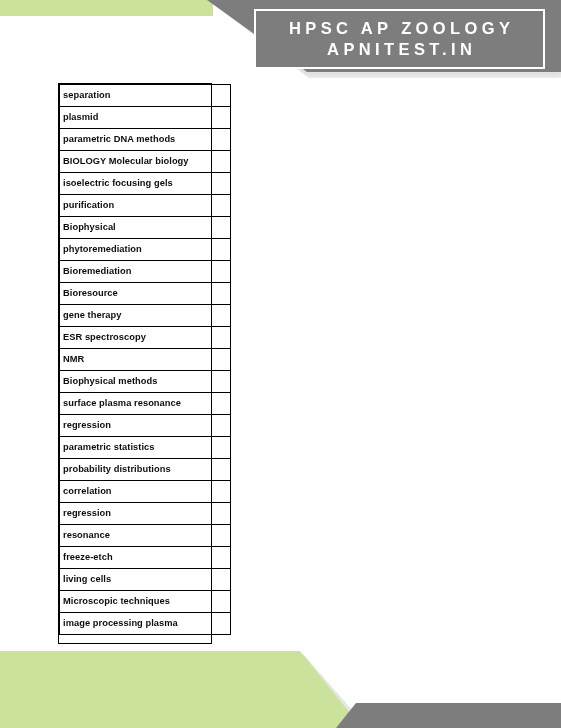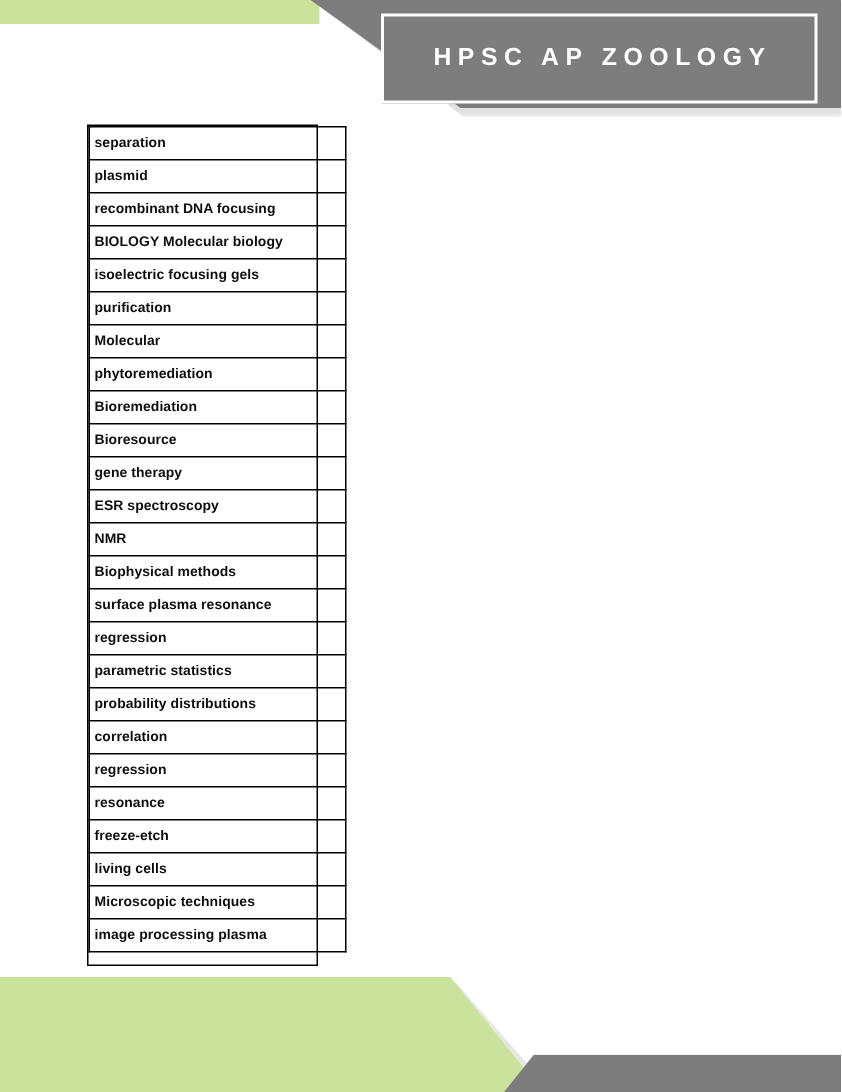--- a/index.html
+++ b/index.html
@@ -157,44 +157,45 @@
 <body>
 
 <div id="slide">
 
   <div class="deco-green-top"></div>
   <div class="deco-gray-wedge-shadow"></div>
   <div class="deco-gray-wedge"></div>
 
   <div class="title-block">
     <div class="title-line-1">HPSC AP ZOOLOGY</div>
+    <div class="title-line-2">APNITEST.IN</div>
   </div>
 
   <table class="topic-table">
     <tbody>
       <tr>
           <td>separation</td>
         </tr>
       <tr>
           <td>plasmid</td>
         </tr>
       <tr>
-          <td>recombinant DNA focusing</td>
+          <td>parametric DNA methods</td>
         </tr>
       <tr>
           <td>BIOLOGY Molecular biology</td>
         </tr>
       <tr>
           <td>isoelectric focusing gels</td>
         </tr>
       <tr>
           <td>purification</td>
         </tr>
       <tr>
-          <td>Molecular</td>
+          <td>Biophysical</td>
         </tr>
       <tr>
           <td>phytoremediation</td>
         </tr>
       <tr>
           <td>Bioremediation</td>
         </tr>
       <tr>
           <td>Bioresource</td>
         </tr>

